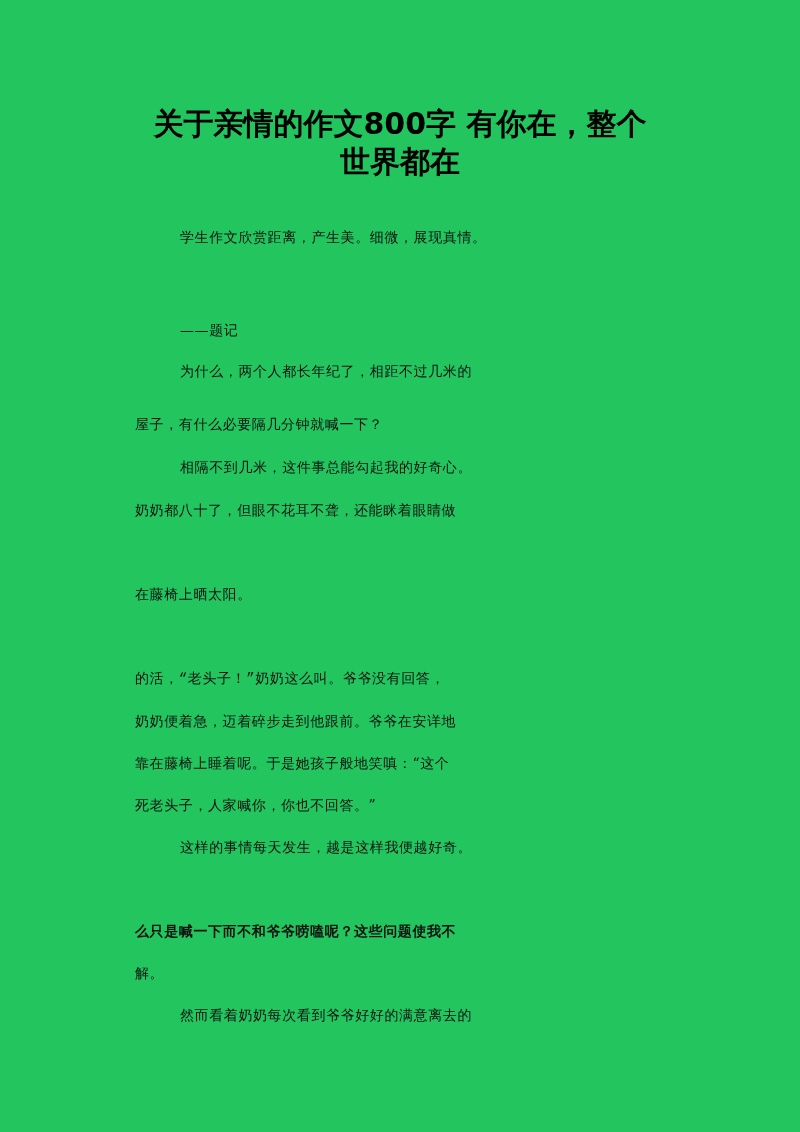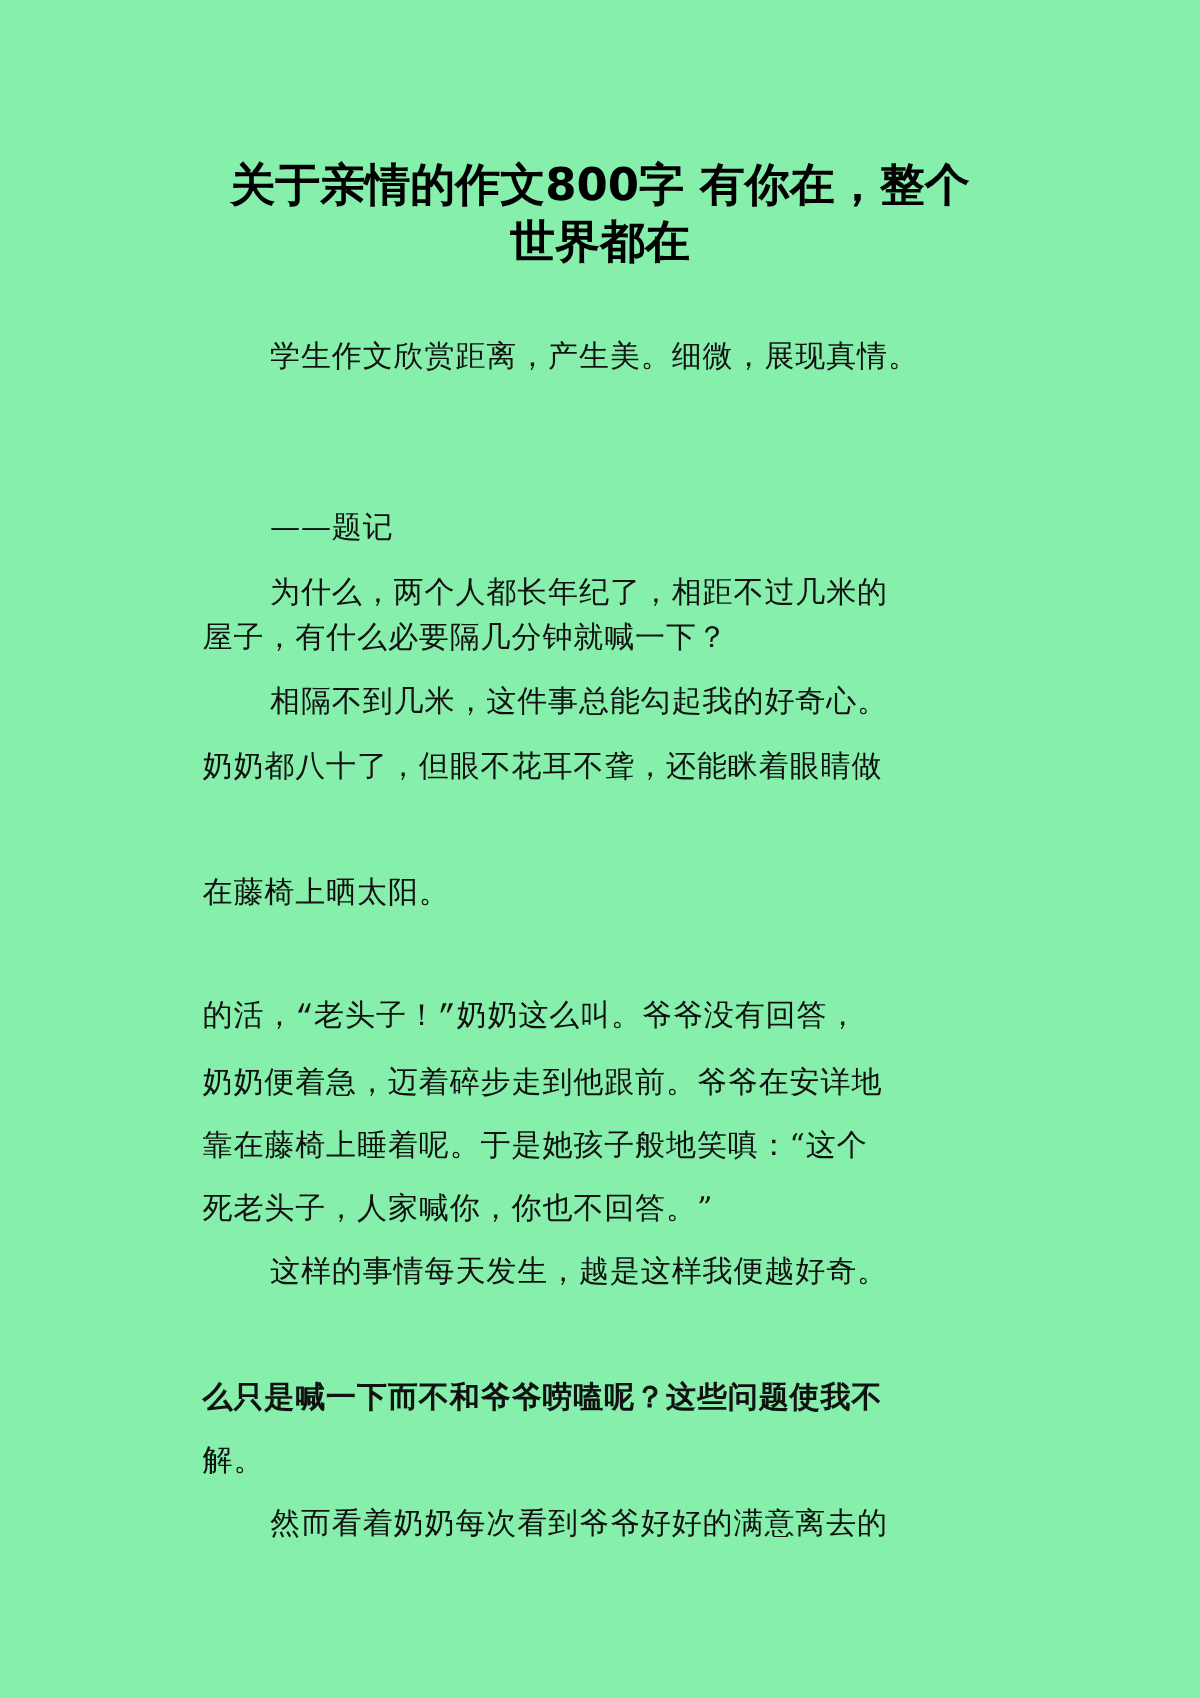--- a/index.html
+++ b/index.html
@@ -13,59 +13,59 @@
       position: relative;
       overflow: hidden;
       font-family: "DejaVu Serif", "Liberation Serif", serif;
       color: #111111;
     }
     .page {
       position: absolute;
       left: 0; top: 0;
       width: 800px;
       height: 1132px;
-      background: #86efac;
+      background: #22c55e;
     }
     .title {
       position: absolute;
       left: 100px;
       width: 600px;
       text-align: center;
       font-family: "DejaVu Sans", "Liberation Sans", sans-serif;
       font-weight: bold;
       font-size: 30px;
       line-height: 40px;
       color: #000000;
       white-space: nowrap;
     }
     .title-line1 { top: 104px; }
     .title-line2 { top: 142px; }
     .line {
       position: absolute;
       left: 135px;
-      font-size: 20px;
+      font-size: 14px;
       line-height: 30px;
       white-space: nowrap;
       color: #111111;
       letter-spacing: 0.6px;
     }
     .indent { left: 180px; }
   </style>
 </head>
 <body>
 
 <div class="page">
 
   <div class="title title-line1">关于亲情的作文800字 有你在，整个</div>
   <div class="title title-line2">世界都在</div>
 
   <div class="line indent" style="top:222px;">学生作文欣赏距离，产生美。细微，展现真情。</div>
-  <div class="line indent" style="top:336px;">——题记</div>
+  <div class="line indent" style="top:315px;">——题记</div>
 
-  <div class="line indent" style="top:379px;">为什么，两个人都长年纪了，相距不过几米的</div>
+  <div class="line indent" style="top:356px;">为什么，两个人都长年纪了，相距不过几米的</div>
   <div class="line" style="top:409px;">屋子，有什么必要隔几分钟就喊一下？</div>
 
   <div class="line indent" style="top:452px;">相隔不到几米，这件事总能勾起我的好奇心。</div>
   <div class="line" style="top:495px;">奶奶都八十了，但眼不花耳不聋，还能眯着眼睛做</div>
   <div class="line" style="top:579px;">在藤椅上晒太阳。</div>
 
   <div class="line" style="top:664px;font-family:Liberation Mono, monospace;">的活，“老头子！”奶奶这么叫。爷爷没有回答，</div>
   <div class="line" style="top:706px;">奶奶便着急，迈着碎步走到他跟前。爷爷在安详地</div>
   <div class="line" style="top:748px;">靠在藤椅上睡着呢。于是她孩子般地笑嗔：“这个</div>
   <div class="line" style="top:790px;">死老头子，人家喊你，你也不回答。”</div>

